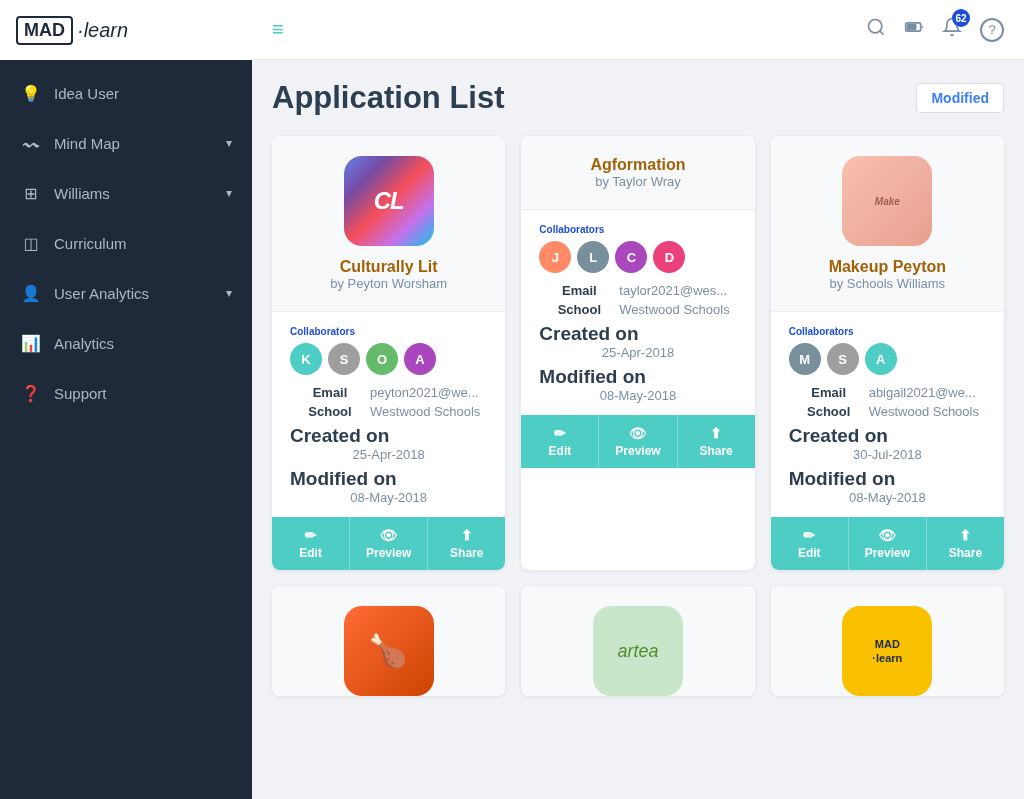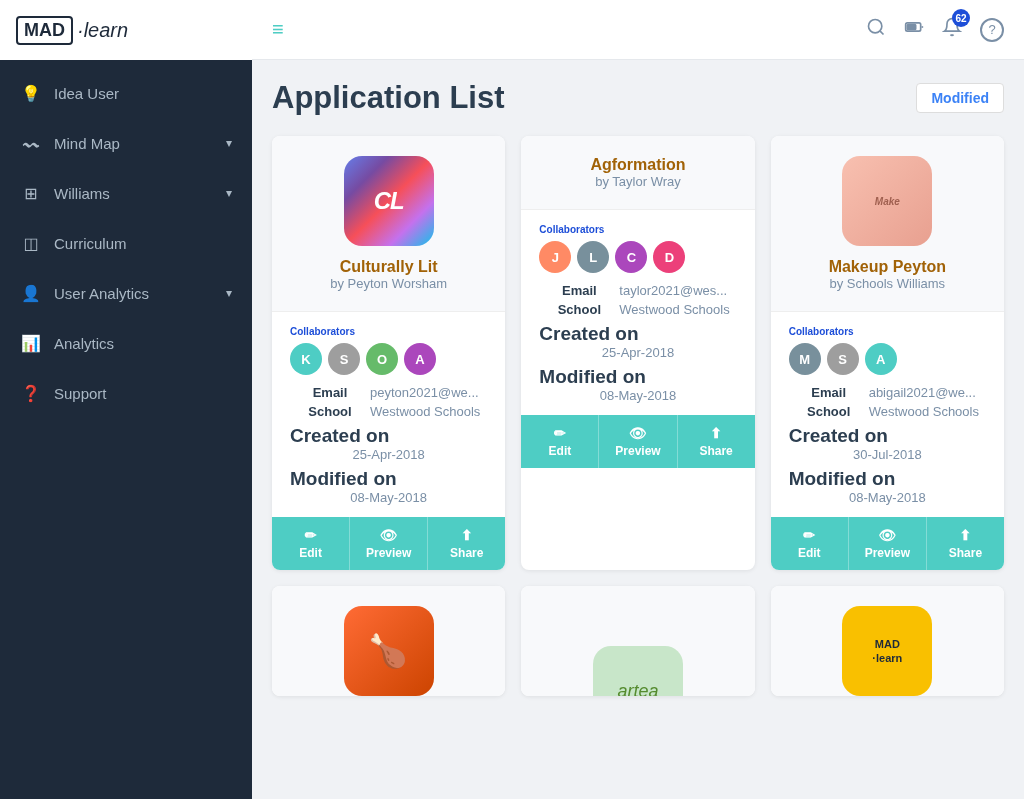--- a/index.html
+++ b/index.html
@@ -267,21 +267,20 @@
     .mh-icon {
       background: linear-gradient(135deg, #f8c0b0 0%, #e8a090 100%);
     }
     
     .ffd-icon {
       background: linear-gradient(135deg, #ff6b35, #cc4400);
     }
     
     .artea-icon {
       background: #c8e6c9;
-      margin-top: 40px;
     }
     
     .cct-icon {
       background: #f9c000;
     }
   </style>
 </head>
 <body>
 
 <div class="sidebar">

